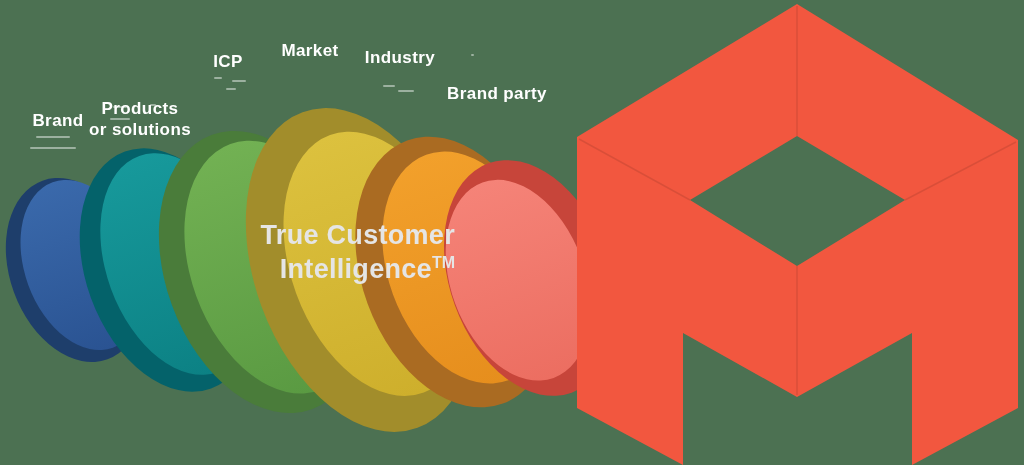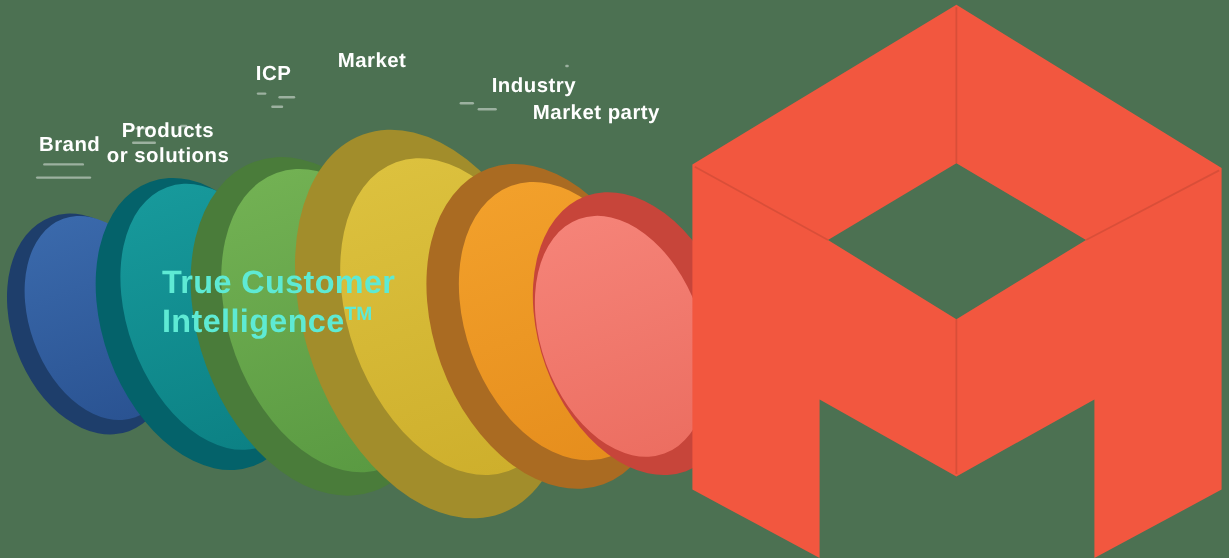--- a/index.html
+++ b/index.html
@@ -25,41 +25,41 @@
     font-size: 17px;
     line-height: 21px;
     letter-spacing: 0.4px;
     text-align: center;
     white-space: pre-line;
   }
   .lbl-brand    { left: -22px; top: 110px; width: 160px; }
   .lbl-products { left:  60px; top:  55px; width: 160px; margin-top: 43px; }
   .lbl-icp      { left: 148px; top:  51px; width: 160px; }
   .lbl-market   { left: 230px; top:  40px; width: 160px; }
-  .lbl-industry { left: 320px; top:  61px; width: 160px; text-align: right; }
+  .lbl-industry { left: 320px; top:  47px; width: 160px; }
   .lbl-buying   { left: 417px; top:  83px; width: 160px; }
 
   .speck {
     position: absolute;
     z-index: 3;
     height: 2px;
     background: rgba(255,255,255,0.45);
     border-radius: 1px;
   }
 
   .title {
     position: absolute;
     left: 135px; top: 222px; width: 320px;
     z-index: 4;
-    color: #5eead4;
+    color: #e5e5e5;
     font-weight: 700;
     font-size: 27px;
     line-height: 27px;
     letter-spacing: 0.3px;
-    text-align: left;
+    text-align: right;
   }
   .title sup {
     font-size: 16px;
     font-weight: 700;
     vertical-align: super;
     letter-spacing: 0;
   }
 
   svg.logo {
     position: absolute; left: 560px; top: 0;
@@ -135,21 +135,21 @@
       <ellipse cx="518" cy="276" rx="67" ry="104" fill="url(#gradRed)"></ellipse>
     </g>
   </svg>
 
   <div class="label lbl-brand">Brand</div>
   <div class="label lbl-products">Products
 or solutions</div>
   <div class="label lbl-market">Market</div>
   <div class="label lbl-icp">ICP</div>
   <div class="label lbl-industry">Industry</div>
-  <div class="label lbl-buying">Market party</div>
+  <div class="label lbl-buying">Brand party</div>
 
   <div class="speck" style="left:36px;  top:136px; width:34px;"></div>
   <div class="speck" style="left:30px;  top:147px; width:46px;"></div>
   <div class="speck" style="left:113px; top:106px; width:14px;"></div>
   <div class="speck" style="left:110px; top:118px; width:20px;"></div>
   <div class="speck" style="left:150px; top:104px; width:6px;"></div>
   <div class="speck" style="left:214px; top:77px;  width:8px;"></div>
   <div class="speck" style="left:232px; top:80px;  width:14px;"></div>
   <div class="speck" style="left:226px; top:88px;  width:10px;"></div>
   <div class="speck" style="left:383px; top:85px;  width:12px;"></div>

